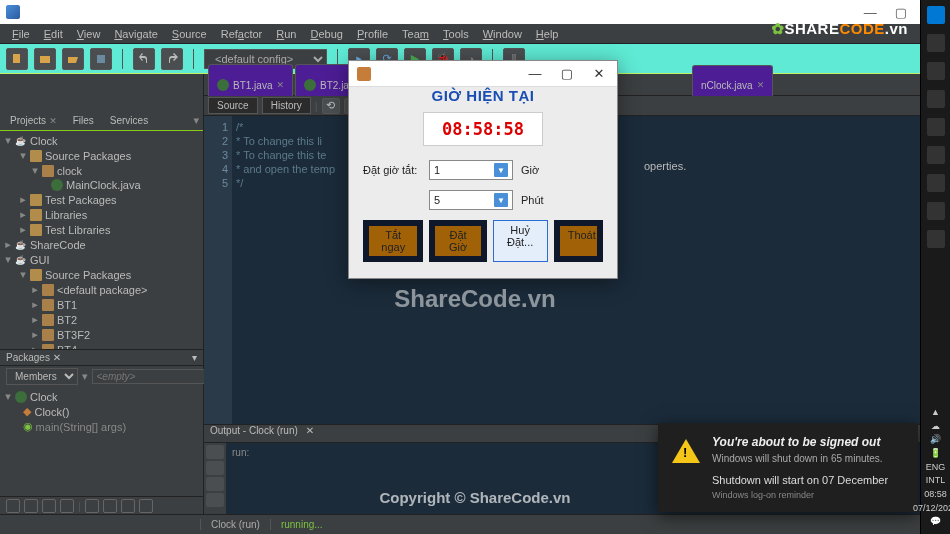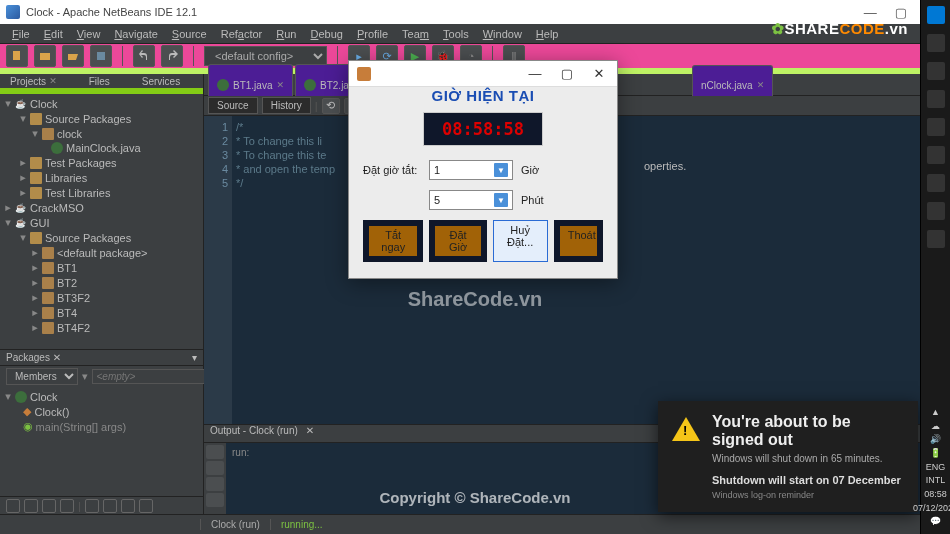--- a/index.html
+++ b/index.html
@@ -12,32 +12,32 @@
 .titlebar-title { font-size: 11px; color: #444; }
 .titlebar-btns { display: flex; gap: 18px; font-size: 13px; color: #555; padding-right: 8px; }
 .titlebar-btns span { cursor: pointer; }
 
 
 .menubar { height: 20px; background: #3c3f41; display: flex; align-items: center; padding: 0 6px; gap: 2px; border-bottom: 1px solid #222; }
 .menubar span { padding: 2px 6px; font-size: 11px; color: #bbb; }
 .menubar span u { text-decoration: underline; }
 
 
-.toolbar { height: 30px; background: #ec4899; display: flex; align-items: center; padding: 0 6px; gap: 6px; border-bottom: 6px solid #bef264; }
+.toolbar { height: 30px; background: #5eead4; display: flex; align-items: center; padding: 0 6px; gap: 6px; border-bottom: 1px solid #bef264; }
 .tool-btn { width: 22px; height: 22px; background: #4b4e50; border: 1px solid #555; border-radius: 2px; display:flex; align-items:center; justify-content:center; }
 .tool-sep { width:1px; height:20px; background:#555; margin: 0 4px;}
 .config-select { background:#3c3f41; color:#aaa; border:1px solid #555; padding:2px 16px 2px 6px; font-size:11px; }
 
 
 .main { display:flex; height: calc(100% - 24px - 20px - 30px - 20px); }
 .left-col { width: 204px; display:flex; flex-direction:column; border-right:1px solid #222; background:#3c3f41; }
 .right-col { flex:1; display:flex; flex-direction:column; }
 
 
-.panel-tabs { height:20px; display:flex; align-items:center; background:#3c3f41; border-bottom:6px solid #84cc16; padding-left:4px; gap:20px;}
+.panel-tabs { height:20px; display:flex; align-items:center; background:#3c3f41; border-bottom:1px solid #84cc16; padding-left:4px; gap:4px;margin-top:37px;}
 .panel-tab { padding:2px 6px; font-size:10px; color:#bbb; display:flex; align-items:center; gap:3px;}
 .panel-tab .x { font-size:9px; color:#888;}
 .tree { flex:1; overflow:hidden; padding:2px 0; background:#3c3f41; font-size:11px; }
 .tree-row { display:flex; align-items:center; padding:1px 4px; gap:3px; white-space:nowrap; }
 .tree-row.sel { background:#0d293e; }
 .tw { display:inline-block; width:8px; text-align:center; color:#888; }
 .ic { width:12px; height:12px; display:inline-flex; align-items:center; justify-content:center; font-size:9px;}
 .ic.folder { background:#b28c4a; border-radius:1px;}
 .ic.pkg { background:#a9804a; border-radius:1px;}
 .ic.java { background:#3c6e3c; border-radius:50%;}
@@ -84,61 +84,60 @@
 
 
 .swing-window { position:absolute; left:348px; top:60px; width:270px; background:#ececec; border:1px solid #888; box-shadow:0 4px 20px rgba(0,0,0,0.4); }
 .swing-title { height:26px; background:#fff; display:flex; align-items:center; justify-content:space-between; padding:0 2px; border-bottom:1px solid #ddd;}
 .swing-title-left { display:flex; align-items:center; gap:6px; padding-left:6px;}
 .swing-title-icon { width:14px; height:14px; background:#c77d3a; border-radius:2px;}
 .swing-btns { display:flex; }
 .swing-btns span { width:32px; height:24px; display:flex; align-items:center; justify-content:center; font-size:13px; color:#333; font-family:Arial;}
 .swing-body { padding:0 14px 16px; }
 .swing-heading { text-align:center; color:#1a4db3; font-weight:bold; font-size:15px; letter-spacing:0.5px; margin-bottom:8px;}
-.clock-box { margin:6px auto 14px; width:120px; padding:6px 0; text-align:center; background:#0f172a; border:1px solid #ccc; color:#d00; font-weight:bold; font-size:17px; font-family:Consolas,monospace;}
+.clock-box { margin:6px auto 14px; width:120px; padding:6px 0; text-align:center; background:#ffffff; border:1px solid #ccc; color:#d00; font-weight:bold; font-size:17px; font-family:Consolas,monospace;}
 .form-row { display:flex; align-items:center; gap:8px; margin-bottom:10px; font-size:11px; color:#222;}
 .form-row label { width:58px; text-align:left;}
 .combo { flex:0 0 84px; background:#fff; border:1px solid #888; padding:2px 4px; font-size:11px; color:#222; display:flex; justify-content:space-between; align-items:center;}
 .combo .arrow { background:#4a90d9; color:#fff; width:14px; height:14px; display:flex; align-items:center; justify-content:center; font-size:8px; border-radius:1px;}
 .unit { font-size:11px; color:#222;}
 .btn-row { display:flex; gap:6px; justify-content:center; margin-top:6px;}
 .swing-btn { padding:3px 8px; background:#a16207; border:6px solid #0f172a; font-size:11px; color:#222; min-width:48px; text-align:center;}
 .swing-btn.focus { border:1px solid #2a6bd4; background:#e4eefb;}
 
 
 .toast { position:absolute; right:32px; bottom:22px; width:260px; background:#1f1f1f; color:#ccc; padding:12px 14px; font-size:11px; box-shadow:0 4px 16px rgba(0,0,0,0.6); display:flex; gap:12px;}
 .toast-icon { width:0; height:0; border-left:14px solid transparent; border-right:14px solid transparent; border-bottom:24px solid #f5c518; margin-top:4px; position:relative;}
 .toast-icon::after { content:"!"; position:absolute; left:-3px; top:6px; color:#000; font-weight:bold; font-size:13px;}
-.toast-body h4 { font-size:16px; color:#eee; margin-bottom:3px;}
+.toast-body h4 { font-size:12px; color:#eee; margin-bottom:3px;font-style:italic;}
 .toast-body p { font-size:10px; color:#aaa; line-height:1.4;}
-.toast-sub { margin-top:8px; font-size:11px; color:#ddd;font-weight:bold;}
+.toast-sub { margin-top:8px; font-size:11px; color:#ddd;}
 .toast-source { margin-top:4px; font-size:9px; color:#888;}
 
 
 .win-strip { position:absolute; right:0; top:0; width:30px; height:100%; background:#1a1a1a; display:flex; flex-direction:column; align-items:center; padding-top:6px; gap:10px; border-left:1px solid #000;}
 .win-strip .ws { width:18px; height:18px; background:#333; border-radius:2px;}
 .win-strip .ws.win { background:#0078d4;}
 .sys-tray { margin-top:auto; text-align:center; color:#ccc; font-size:9px; padding-bottom:6px; line-height:1.3;}
 .sys-tray div { margin-top:2px;}
 
 
 .wm-logo { position:absolute; right:42px; top:20px; font-size:15px; font-weight:bold; letter-spacing:0.5px;}
 .wm-logo .g { color:#7cc142;} .wm-logo .w { color:#fff;} .wm-logo .o { color:#ff8a00;}
-.wm-center { position:absolute; left:50%; top:56%; transform:translate(-50%,-50%); font-size:20px; color:rgba(255,255,255,0.5); font-weight:600; pointer-events:none;}
+.wm-center { position:absolute; left:50%; top:56%; transform:translate(-50%,-50%); font-size:24px; color:rgba(255,255,255,0.5); font-weight:600; pointer-events:none;}
 .wm-copy { position:absolute; left:50%; bottom:28px; transform:translateX(-50%); font-size:15px; color:rgba(255,255,255,0.65); font-weight:600; pointer-events:none;}
 
 .ic-svg { width:12px; height:12px; }
 </style>
 </head>
 <body>
 
 <div class="titlebar">
   <div class="titlebar-left">
     <div class="titlebar-icon"></div>
-    <span class="titlebar-title">Clock - Apache NetBeans IDE 12.1</span>
   </div>
   <div class="titlebar-btns">
     <span>—</span>
     <span>▢</span>
     <span>✕</span>
   </div>
 </div>
 
 <div class="menubar">
   <span><u>F</u>ile</span>
@@ -250,21 +249,21 @@
         </div>
       <div class="tree-row">
           <span class="indent" style="width:12px"></span>
           <span class="tw">▸</span>
           <span class="ic folder"></span>
           <span>Test Libraries</span>
         </div>
       <div class="tree-row">
           <span class="tw">▸</span>
           <span class="ic cup">☕</span>
-          <span>CrackMSO</span>
+          <span>ShareCode</span>
         </div>
       <div class="tree-row">
           <span class="tw">▾</span>
           <span class="ic cup">☕</span>
           <span>GUI</span>
         </div>
       <div class="tree-row">
           <span class="indent" style="width:12px"></span>
           <span class="tw">▾</span>
           <span class="ic folder"></span>

